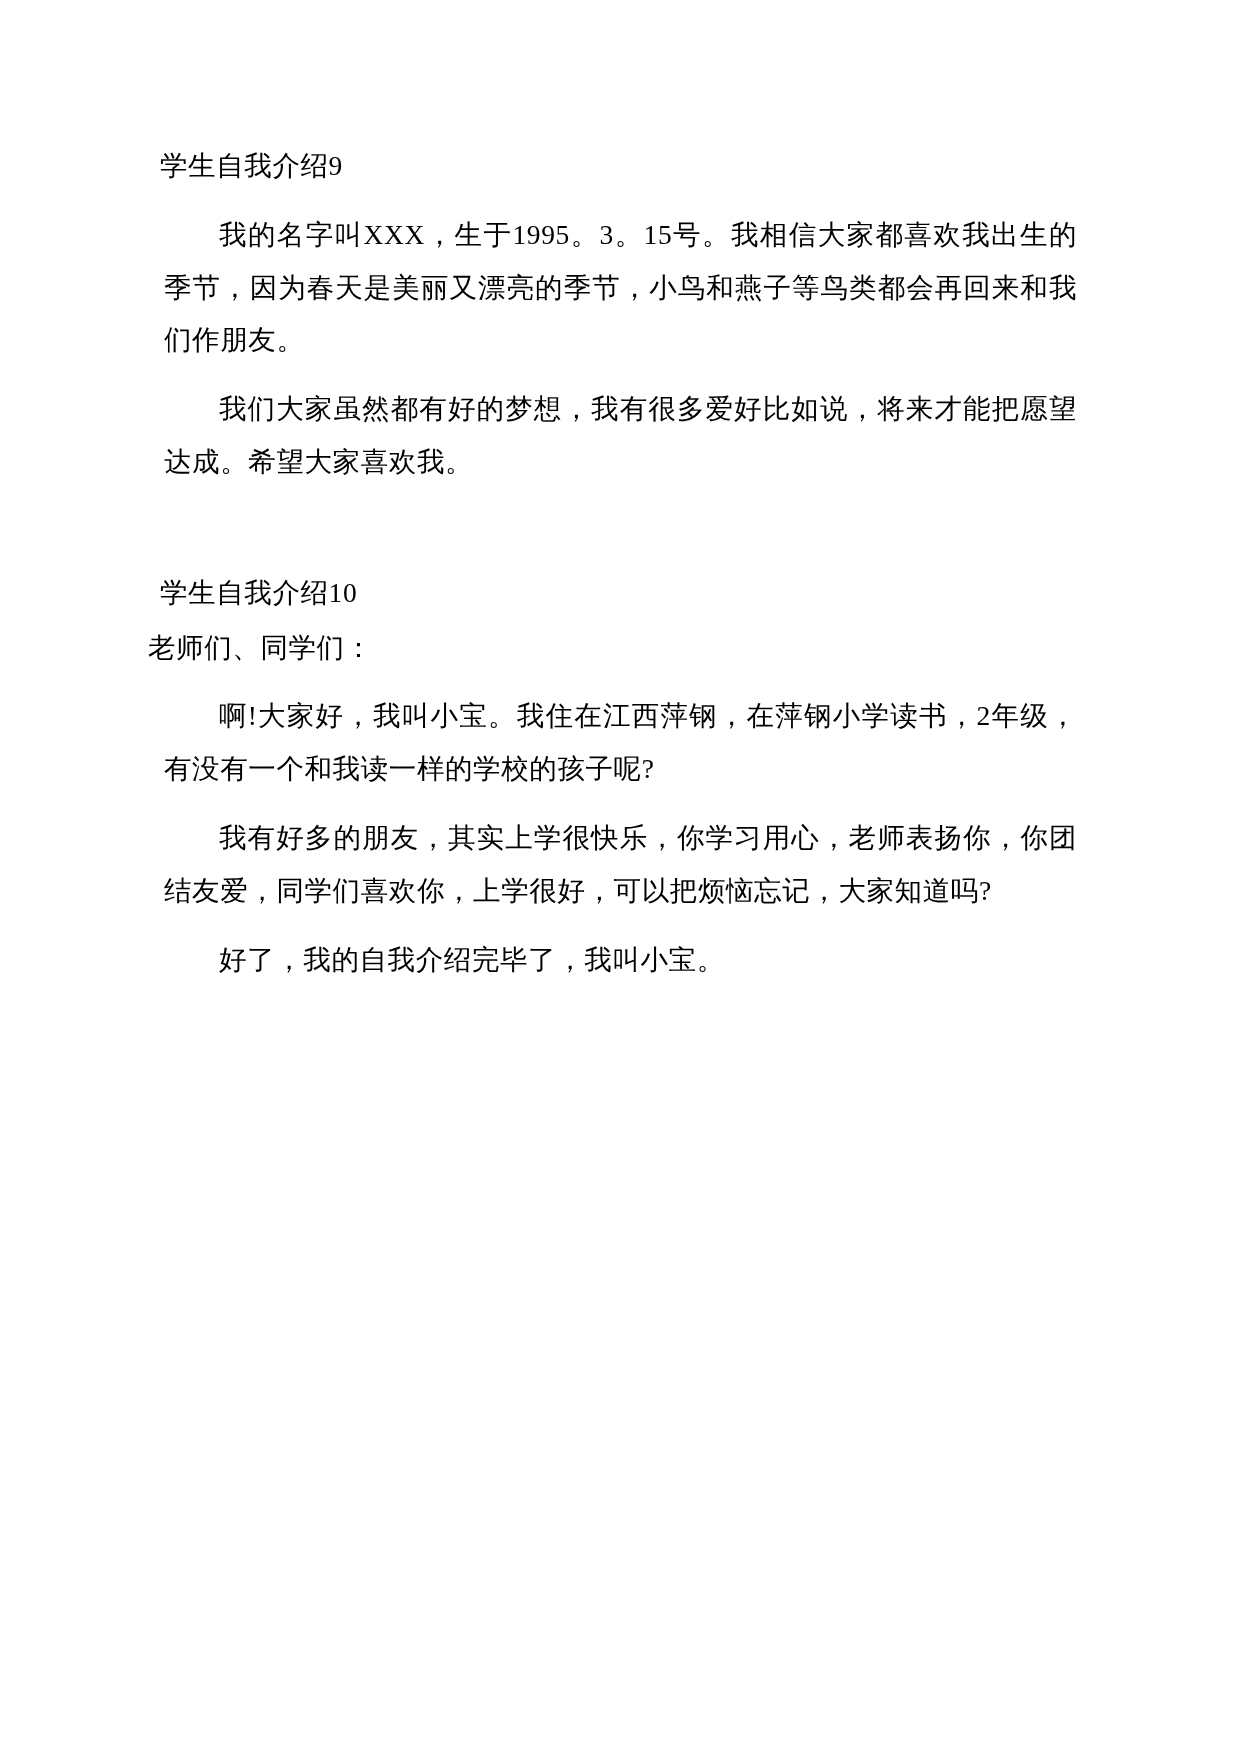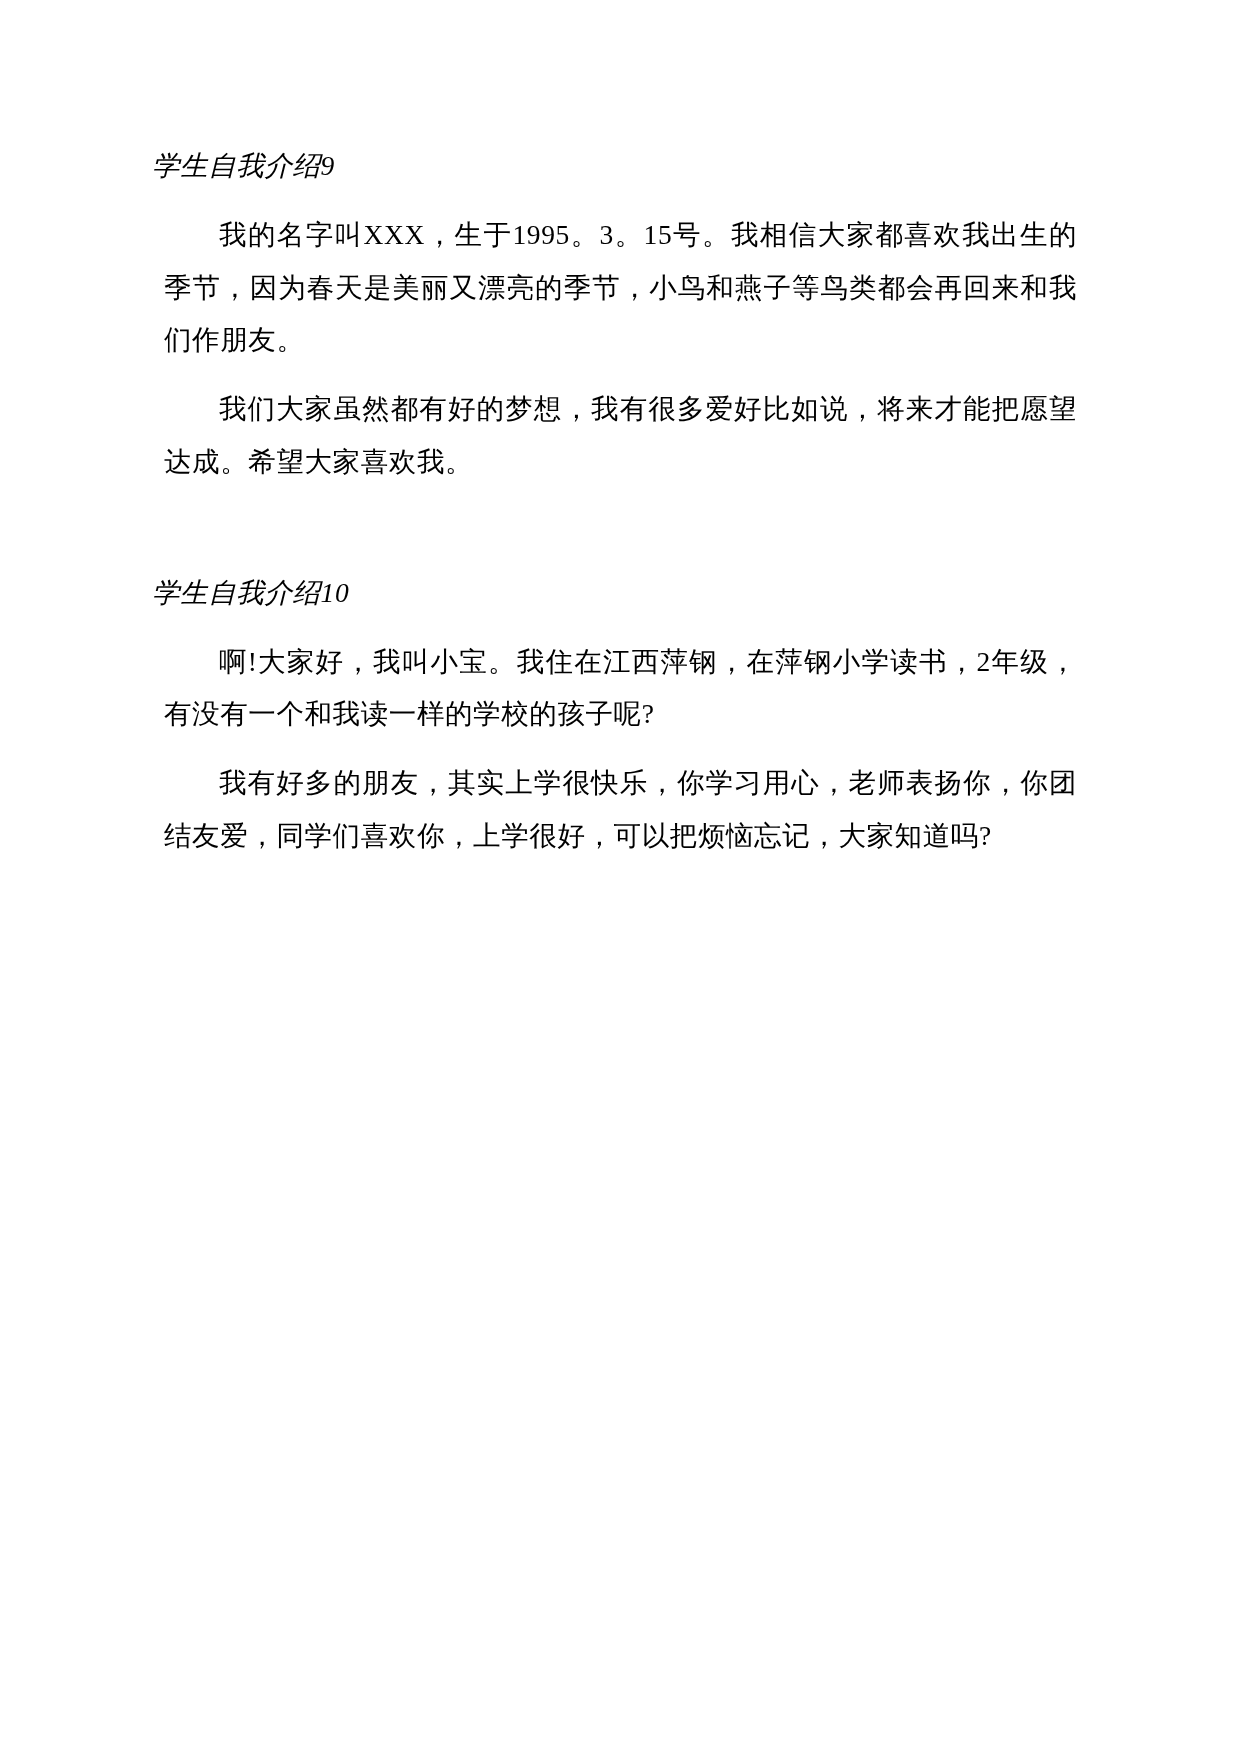--- a/index.html
+++ b/index.html
@@ -18,25 +18,24 @@
     color: #000000;
   }
   .doc-body {
     font-size: 27.5px;
     line-height: 1.92;
     letter-spacing: 0.6px;
     text-align: justify;
     text-justify: inter-ideograph;
   }
   .heading {
-    margin: 0 0 2px 4px;
+    margin: 0 0 2px 12px;
     font-size: 27.5px;
     line-height: 1.92;
     letter-spacing: 0.6px;
-    font-style: italic;
   }
   .para {
     margin: 16px;
     text-indent: 2em;
     font-size: 27.5px;
     line-height: 1.92;
     letter-spacing: 0.6px;
   }
   .para-noindent {
     margin: 0;
@@ -58,18 +57,20 @@
     <div>
       <p class="heading">学生自我介绍9</p>
       <p class="para">我的名字叫XXX，生于1995。3。15号。我相信大家都喜欢我出生的季节，因为春天是美丽又漂亮的季节，小鸟和燕子等鸟类都会再回来和我们作朋友。</p>
       <p class="para">我们大家虽然都有好的梦想，我有很多爱好比如说，将来才能把愿望达成。希望大家喜欢我。</p>
     </div>
 
     <div class="section-gap"></div>
 
     <div>
       <p class="heading">学生自我介绍10</p>
+      <p class="para-noindent">老师们、同学们：</p>
       <p class="para">啊!大家好，我叫小宝。我住在江西萍钢，在萍钢小学读书，2年级，有没有一个和我读一样的学校的孩子呢?</p>
       <p class="para">我有好多的朋友，其实上学很快乐，你学习用心，老师表扬你，你团结友爱，同学们喜欢你，上学很好，可以把烦恼忘记，大家知道吗?</p>
+      <p class="para">好了，我的自我介绍完毕了，我叫小宝。</p>
     </div>
 
   </div>
 </div>
 
 </body></html>

